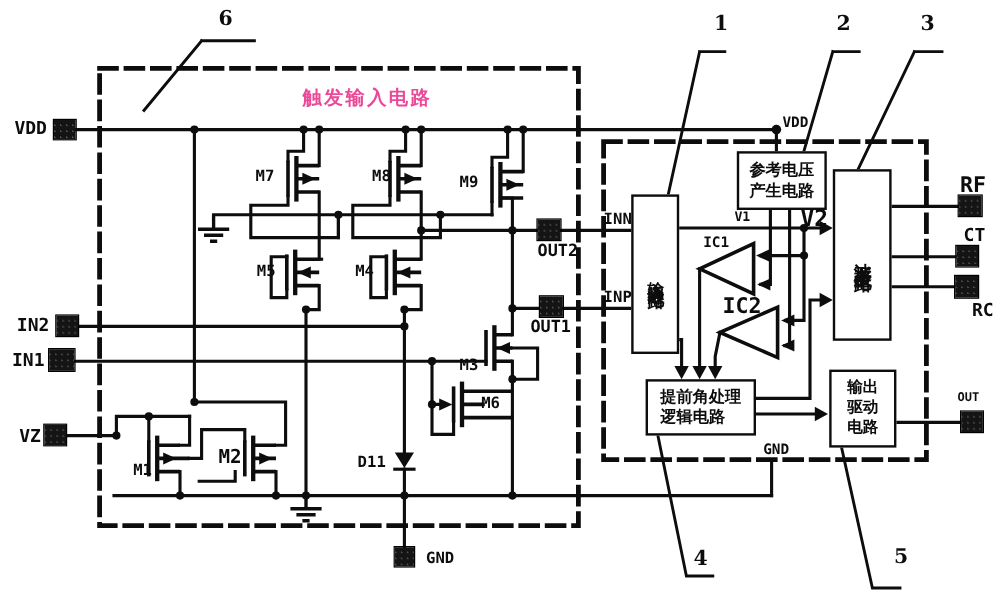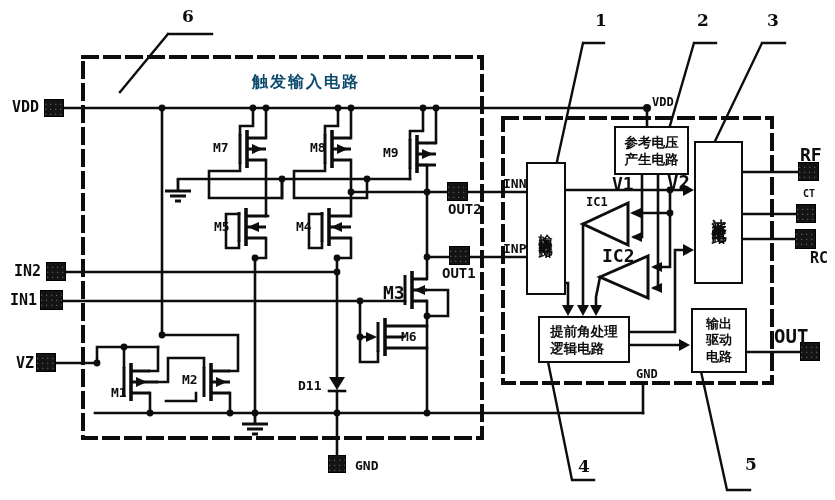--- a/index.html
+++ b/index.html
@@ -11,21 +11,21 @@
   .num{position:absolute;font-family:"DejaVu Serif","Liberation Serif",serif;
        font-weight:700;font-size:17px;line-height:1;color:#0d0d0d;}
   .pad{position:absolute;background:#141414;outline:1px solid #000;
        background-image:linear-gradient(45deg,rgba(255,255,255,.28) 1px,transparent 1.6px);
        background-size:5px 5px;}
   .blk{position:absolute;border:2.5px solid #0d0d0d;background:#fff;display:flex;
        align-items:center;justify-content:center;text-align:left;
        font-weight:700;color:#0d0d0d;font-family:"DejaVu Sans",sans-serif;}
   .blk.vert{writing-mode:vertical-rl;text-orientation:upright;letter-spacing:2px;}
   .blk .two{line-height:1.25;}
-  .cjk-title{position:absolute;font-weight:700;font-size:16px;letter-spacing:2px;color:#0c4a6e;
+  .cjk-title{position:absolute;font-weight:700;font-size:16px;letter-spacing:2px;color:#ec4899;
        font-family:"DejaVu Sans",sans-serif;}
 </style>
 </head>
 <body>
 
 <div id="stage">
 
   <svg id="wires" width="835" height="500" viewBox="0 0 835 500">
     <g stroke="#0d0d0d" fill="none" stroke-width="2.6" stroke-linecap="square">
 
@@ -279,42 +279,42 @@
   <div class="cjk-title" style="left:252px;top:72px">触发输入电路</div>
 
   <div class="lbl" style="left:12px;top:100px;font-size:15px">VDD</div>
   <div class="lbl" style="left:14px;top:264px;font-size:15px">IN2</div>
   <div class="lbl" style="left:10px;top:293px;font-size:15px">IN1</div>
   <div class="lbl" style="left:16px;top:356px;font-size:15px">VZ</div>
   <div class="lbl" style="left:355px;top:459px;font-size:13px">GND</div>
   <div class="lbl" style="left:448px;top:202px;font-size:14px">OUT2</div>
   <div class="lbl" style="left:442px;top:266px;font-size:14px">OUT1</div>
   <div class="lbl" style="left:800px;top:146px;font-size:18px">RF</div>
-  <div class="lbl" style="left:803px;top:189px;font-size:10px">CT</div>
+  <div class="lbl" style="left:803px;top:189px;font-size:15px">CT</div>
   <div class="lbl" style="left:810px;top:251px;font-size:15px">RC</div>
-  <div class="lbl" style="left:774px;top:327px;font-size:19px">OUT</div>
+  <div class="lbl" style="left:798px;top:327px;font-size:10px">OUT</div>
 
   <div class="lbl" style="left:503px;top:177px;font-size:13px">INN</div>
   <div class="lbl" style="left:503px;top:242px;font-size:13px">INP</div>
-  <div class="lbl" style="left:612px;top:175px;font-size:18px">V1</div>
+  <div class="lbl" style="left:612px;top:175px;font-size:11px">V1</div>
   <div class="lbl" style="left:667px;top:173px;font-size:19px">V2</div>
   <div class="lbl" style="left:652px;top:96px;font-size:12px">VDD</div>
   <div class="lbl" style="left:636px;top:368px;font-size:12px">GND</div>
   <div class="lbl" style="left:586px;top:196px;font-size:12px">IC1</div>
   <div class="lbl" style="left:602px;top:247px;font-size:18px">IC2</div>
 
   <div class="lbl" style="left:213px;top:141px;font-size:13px">M7</div>
   <div class="lbl" style="left:310px;top:141px;font-size:13px">M8</div>
   <div class="lbl" style="left:383px;top:146px;font-size:13px">M9</div>
   <div class="lbl" style="left:214px;top:220px;font-size:13px">M5</div>
   <div class="lbl" style="left:296px;top:220px;font-size:13px">M4</div>
-  <div class="lbl" style="left:383px;top:284px;font-size:18px">M3</div>
+  <div class="lbl" style="left:383px;top:298px;font-size:13px">M3</div>
   <div class="lbl" style="left:401px;top:330px;font-size:13px">M6</div>
   <div class="lbl" style="left:111px;top:386px;font-size:13px">M1</div>
-  <div class="lbl" style="left:182px;top:373px;font-size:13px">M2</div>
+  <div class="lbl" style="left:182px;top:373px;font-size:16px">M2</div>
   <div class="lbl" style="left:298px;top:379px;font-size:13px">D11</div>
 
   <div class="num" style="left:182px;top:8px">6</div>
   <div class="num" style="left:595px;top:12px">1</div>
   <div class="num" style="left:697px;top:12px">2</div>
   <div class="num" style="left:767px;top:12px">3</div>
   <div class="num" style="left:578px;top:458px">4</div>
   <div class="num" style="left:745px;top:456px">5</div>
 
 </div>

